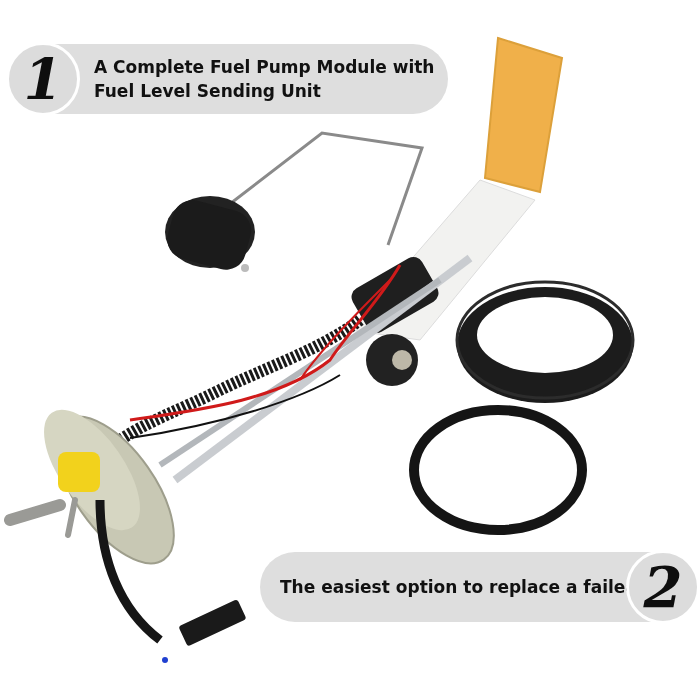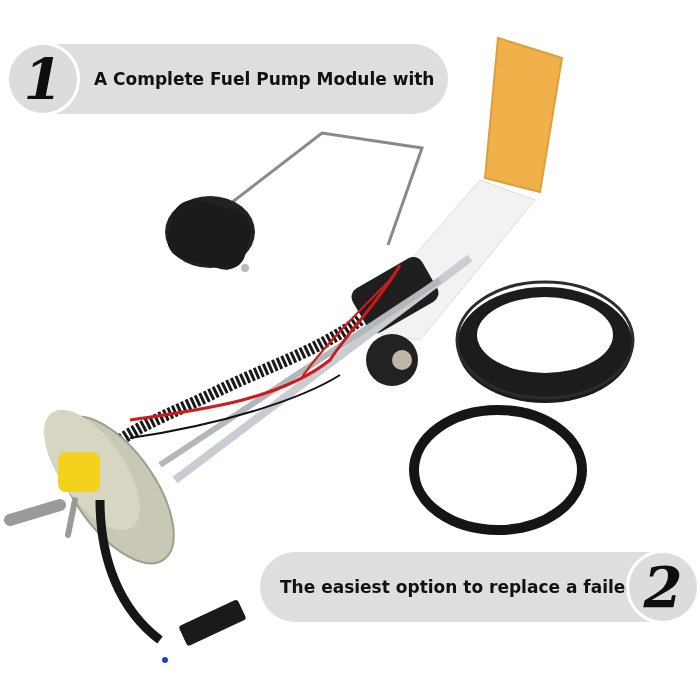--- a/index.html
+++ b/index.html
@@ -103,20 +103,21 @@
 
   <g>
     <ellipse cx="498" cy="470" rx="84" ry="60" fill="none" stroke="#151515" stroke-width="10"></ellipse>
   </g>
 </svg>
 
 <div class="pill" id="callout-1">
   <div class="num-badge">1</div>
   <div class="pill-text">
     <div>A Complete Fuel Pump Module with</div>
+    <div>Fuel Level Sending Unit</div>
   </div>
 </div>
 
 <div class="pill" id="callout-2">
   <div class="pill-text">
     <div>The easiest option to replace a failed</div>
   </div>
   <div class="num-badge">2</div>
 </div>
 

